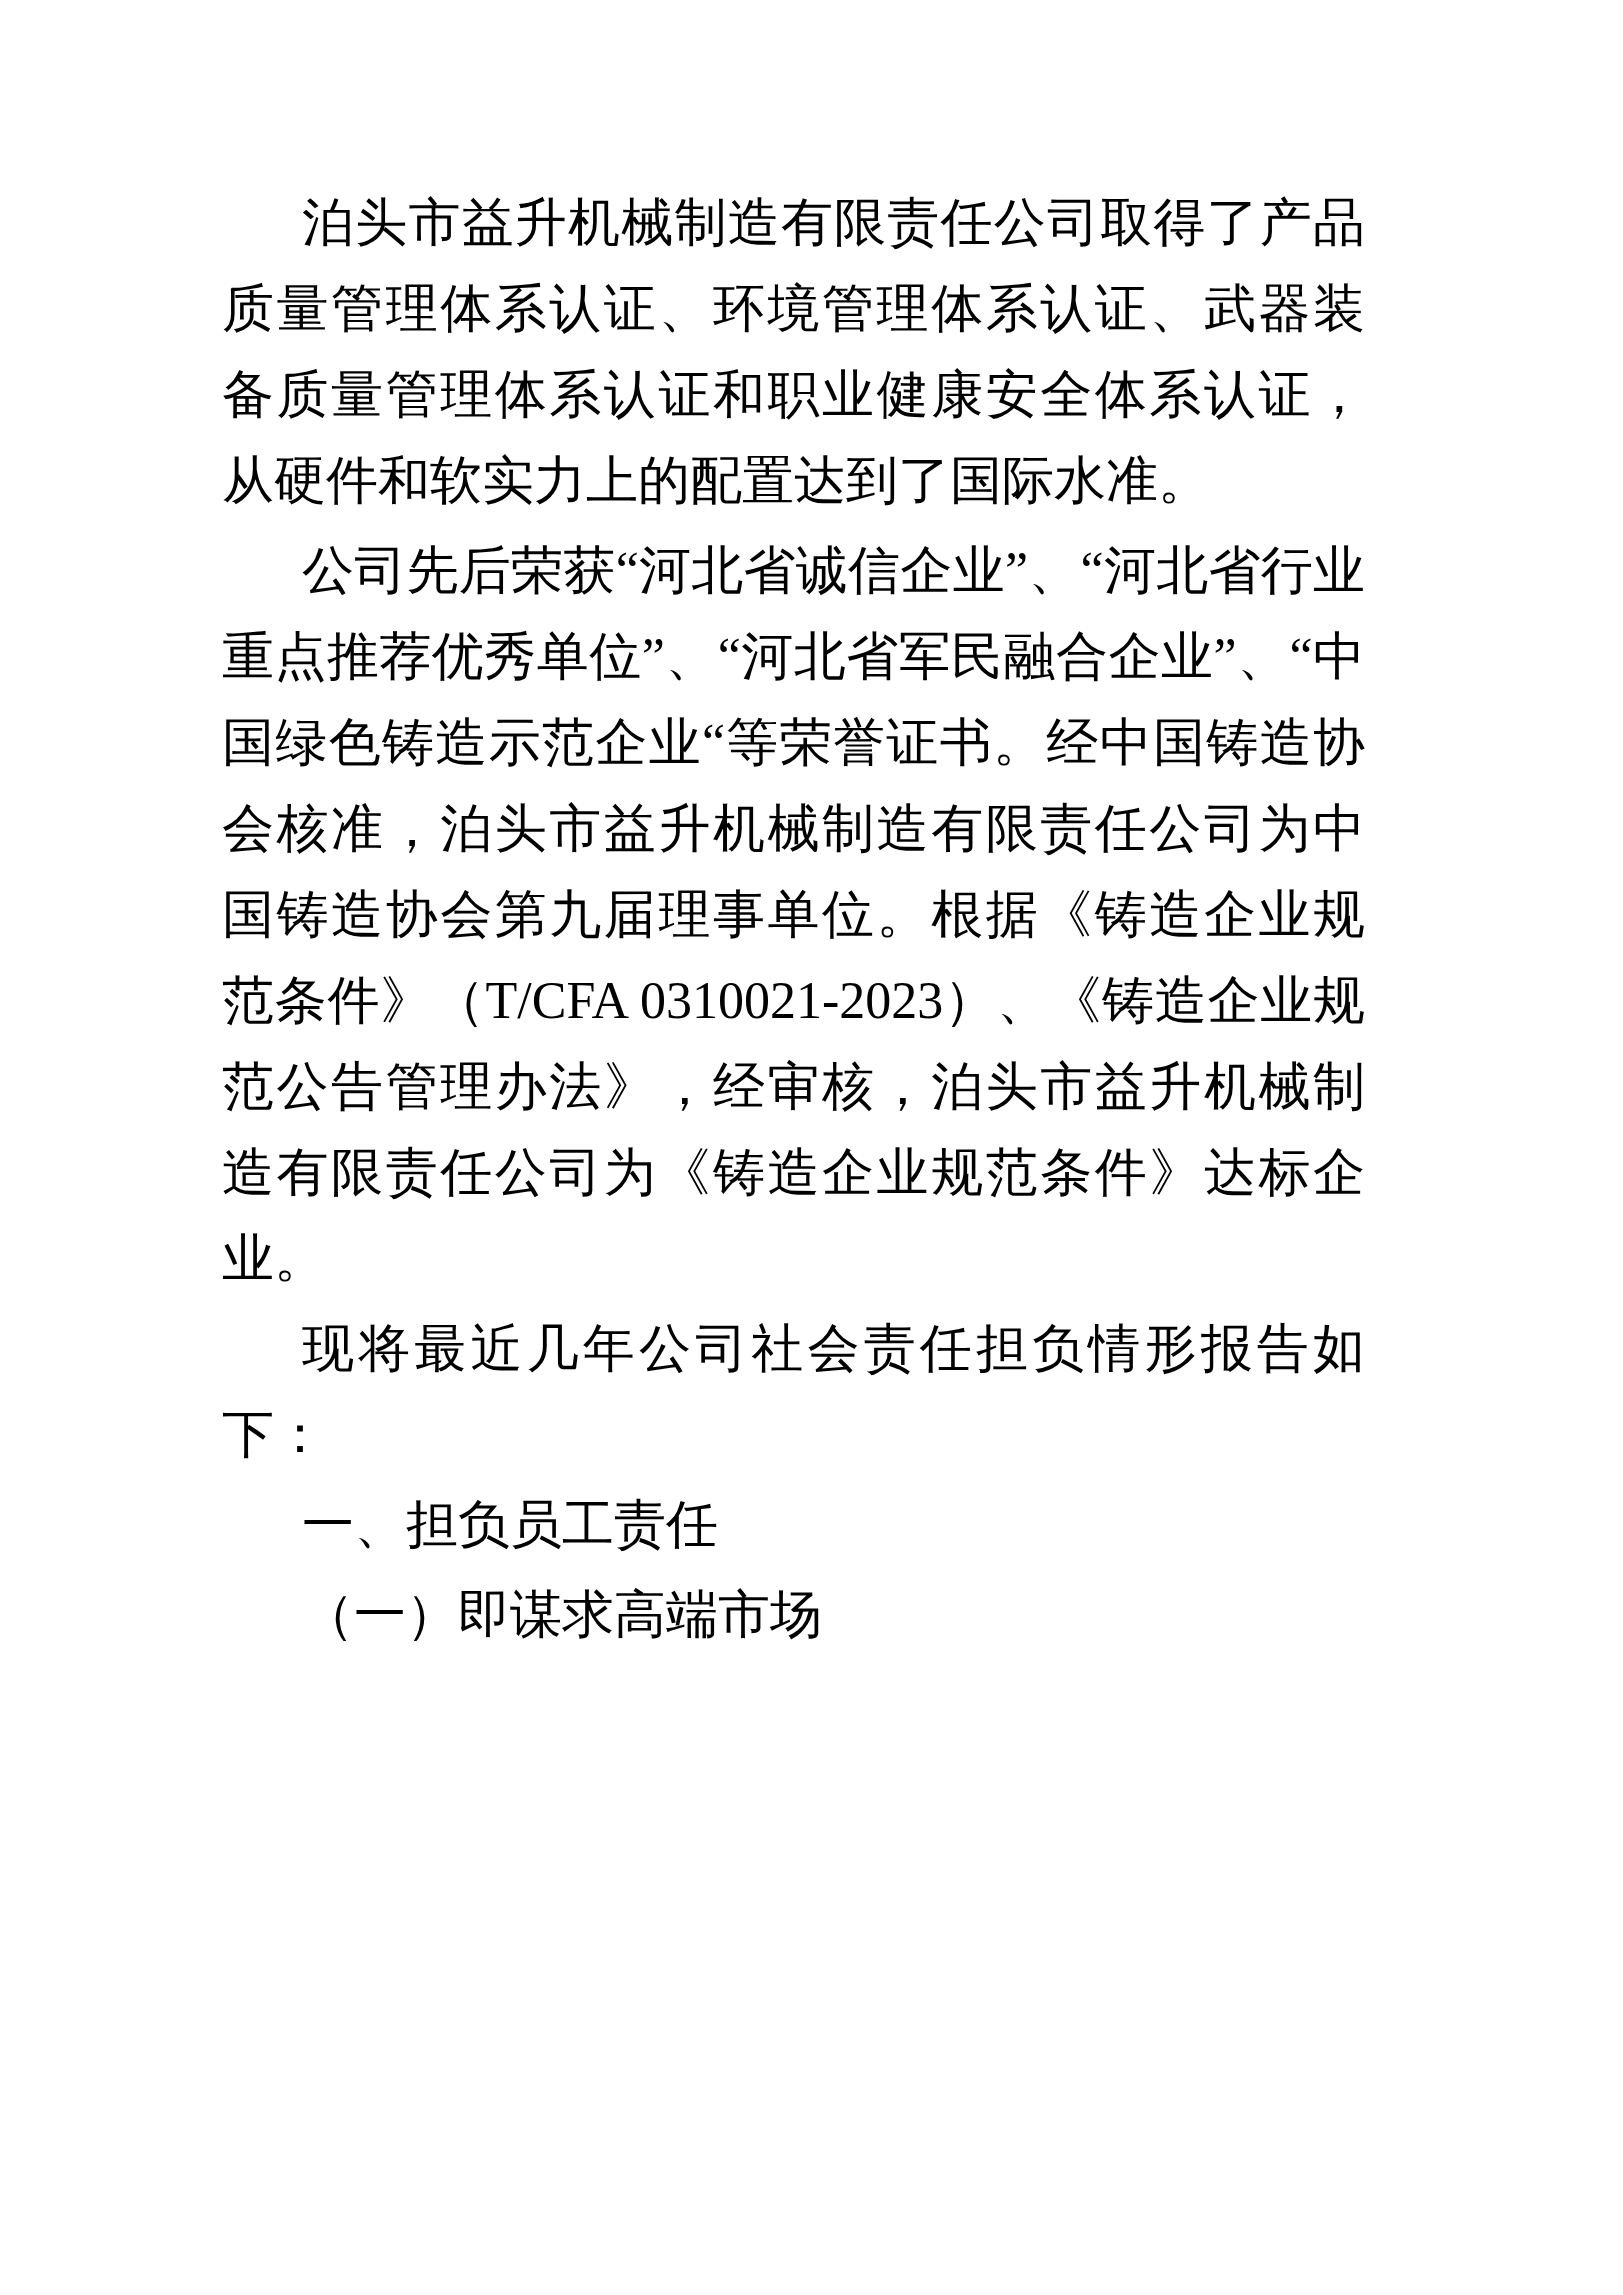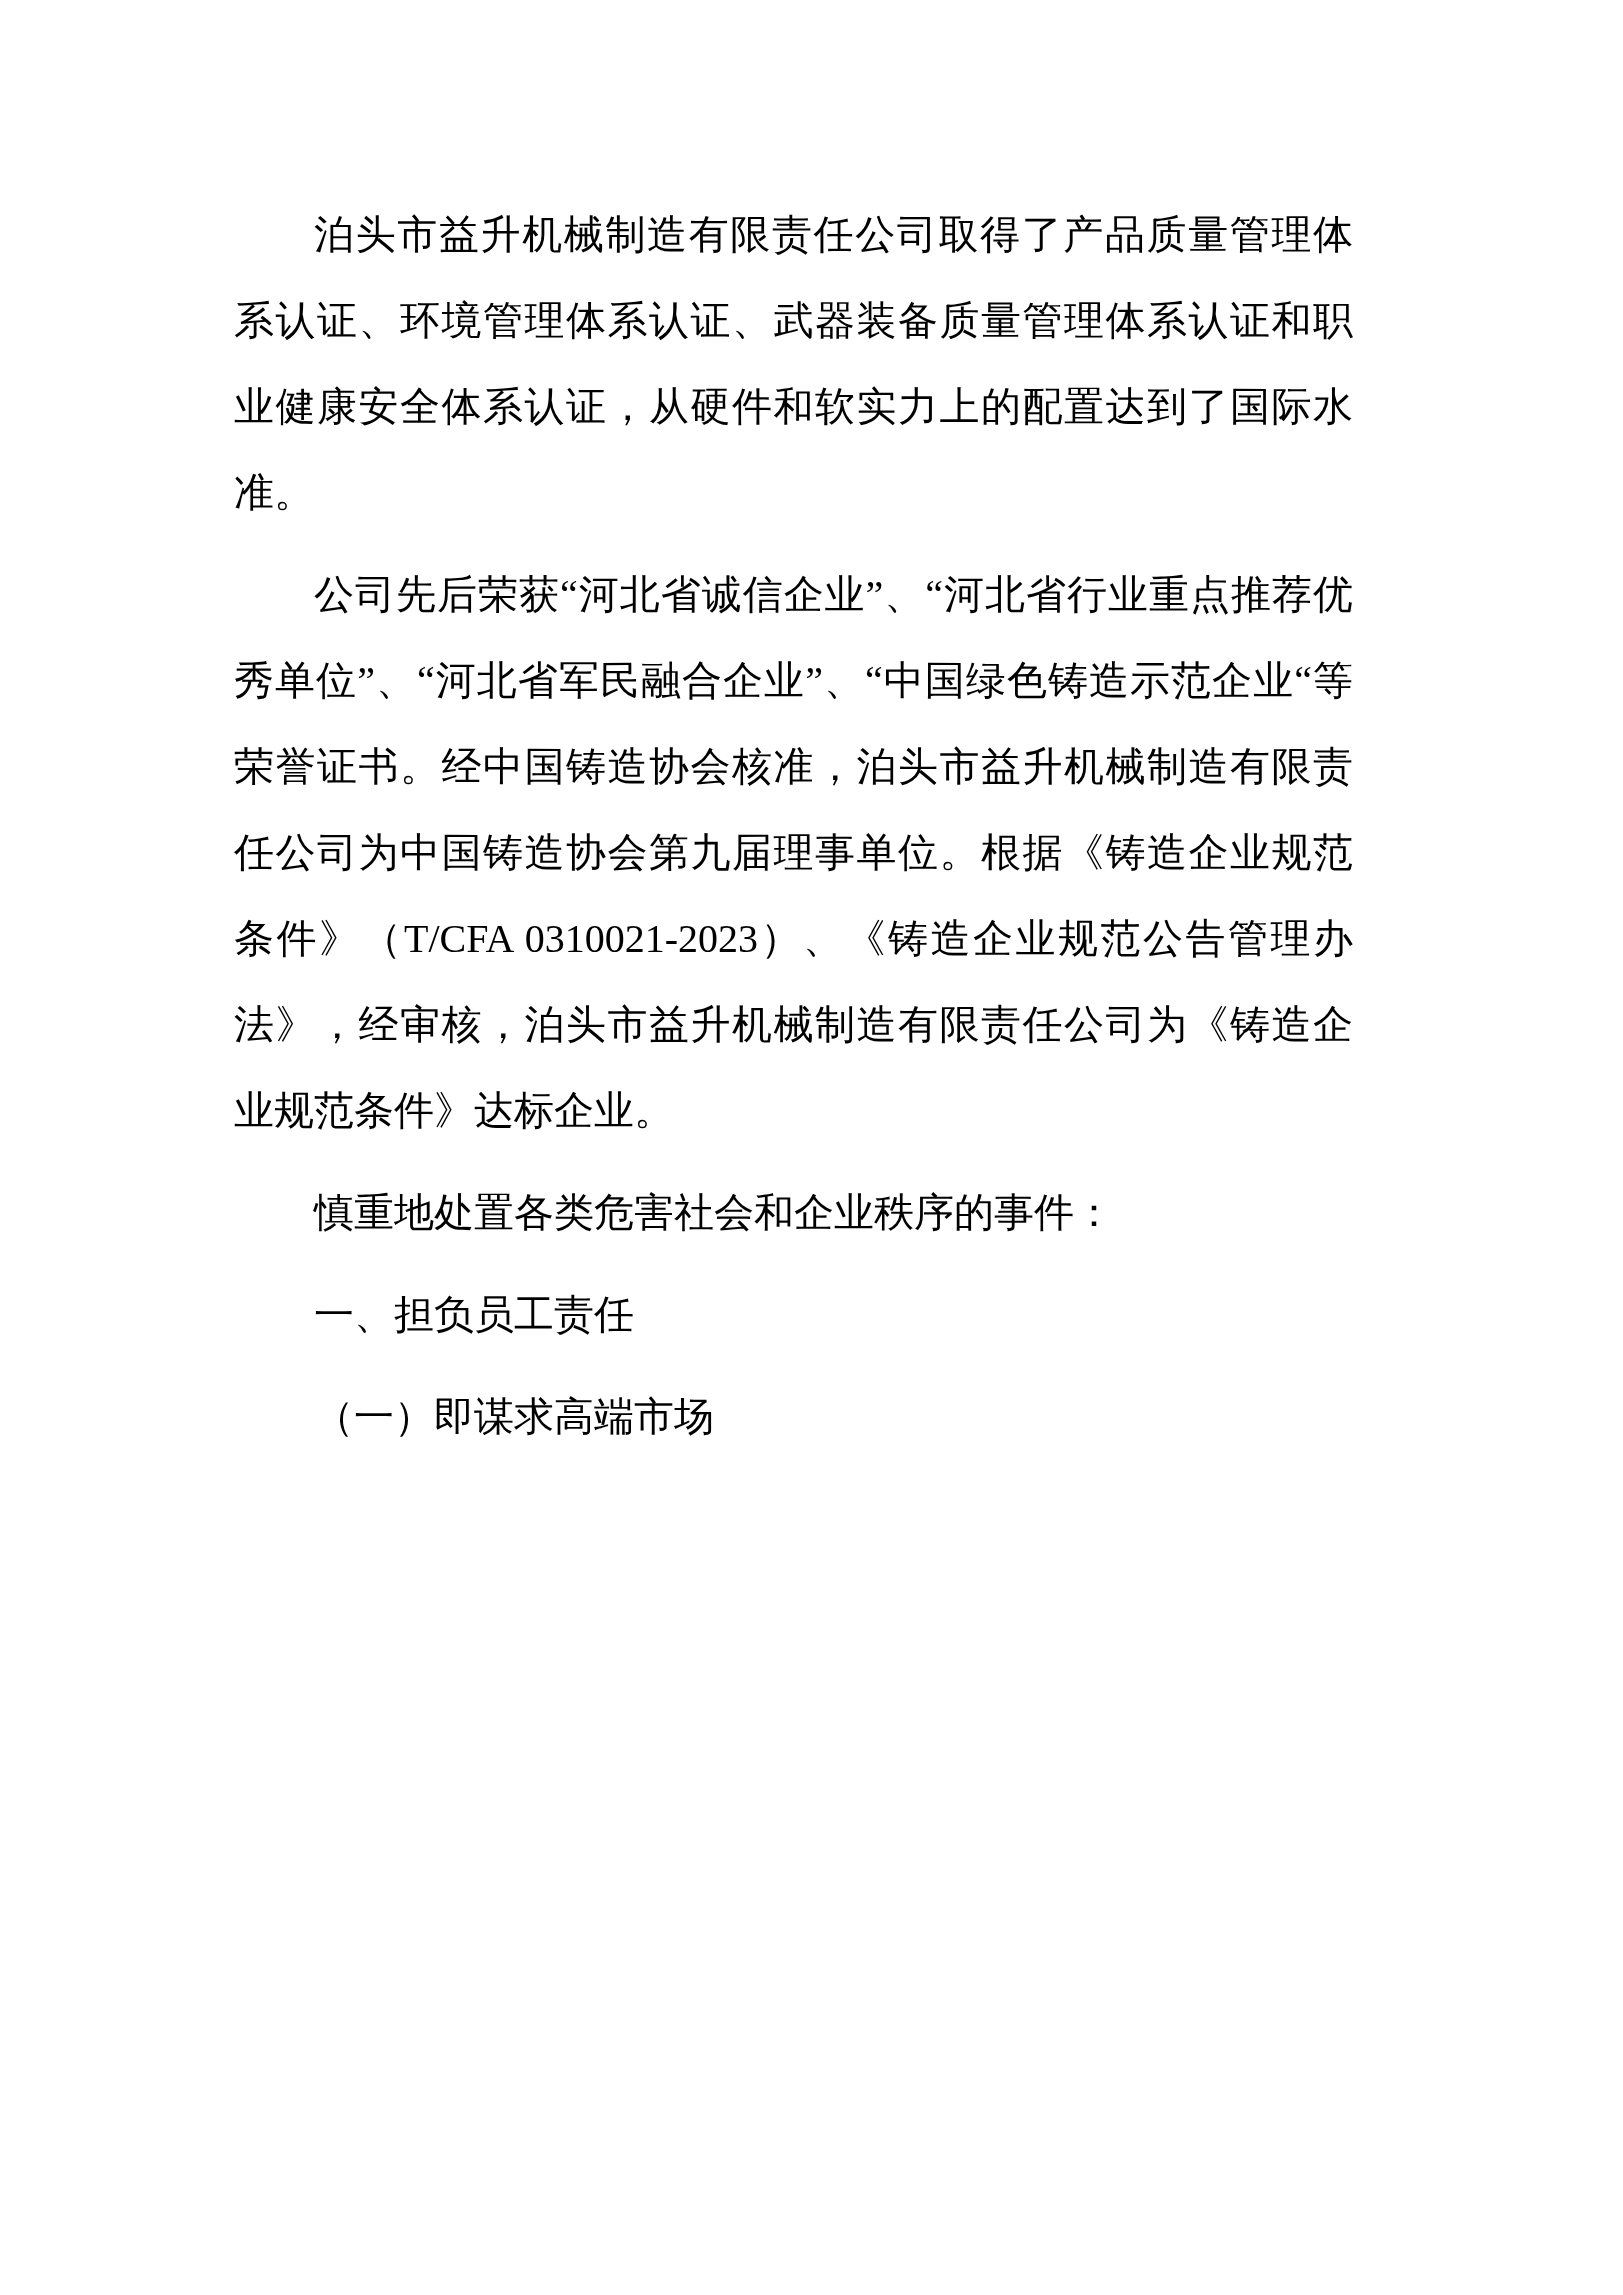--- a/index.html
+++ b/index.html
@@ -23,37 +23,37 @@
     background: #ffffff;
     overflow: hidden;
   }
   .text-block {
     position: absolute;
     left: 218px;
     top: 176px;
     width: 1151px;
   }
   .text-block p {
-    margin: 16px;
+    margin: 4px;
     padding: 0;
-    font-size: 40px;
+    font-size: 52px;
     line-height: 86px;
     text-align: justify;
     text-justify: inter-ideograph;
     text-indent: 80px; 
     letter-spacing: 0px;
     word-break: break-all;
     color: #000000;
   }
 </style>
 </head>
 <body>
 
 <div class="page">
   <div class="text-block">
     <p>泊头市益升机械制造有限责任公司取得了产品质量管理体系认证、环境管理体系认证、武器装备质量管理体系认证和职业健康安全体系认证，从硬件和软实力上的配置达到了国际水准。</p>
     <p>公司先后荣获“河北省诚信企业”、“河北省行业重点推荐优秀单位”、“河北省军民融合企业”、“中国绿色铸造示范企业“等荣誉证书。经中国铸造协会核准，泊头市益升机械制造有限责任公司为中国铸造协会第九届理事单位。根据《铸造企业规范条件》（T/CFA 0310021-2023）、《铸造企业规范公告管理办法》，经审核，泊头市益升机械制造有限责任公司为《铸造企业规范条件》达标企业。</p>
-    <p>慎重地处置各类危害社会和企业秩序的事件：</p>
+    <p>现将最近几年公司社会责任担负情形报告如下：</p>
     <p>一、担负员工责任</p>
     <p>（一）即谋求高端市场</p>
   </div>
 </div>
 
 
 </body></html>

